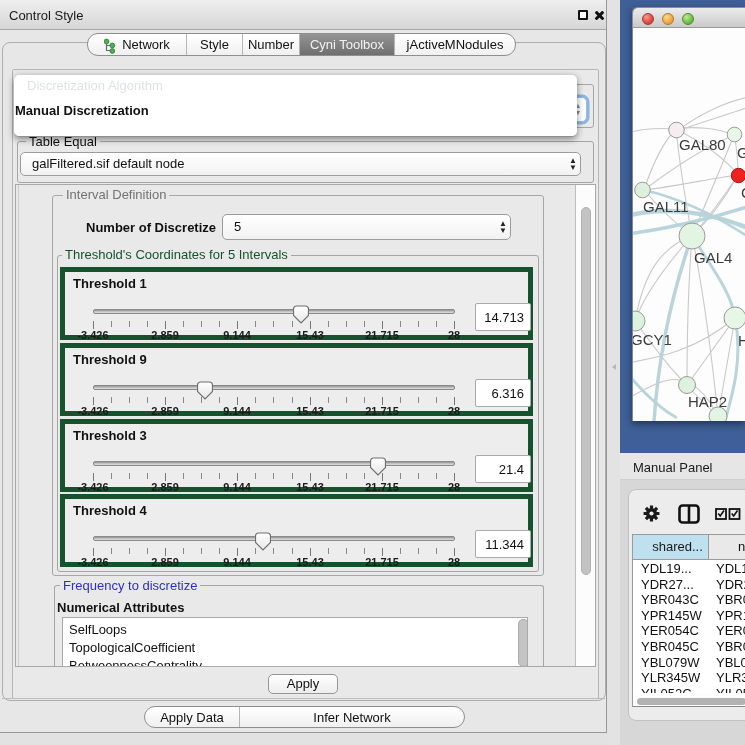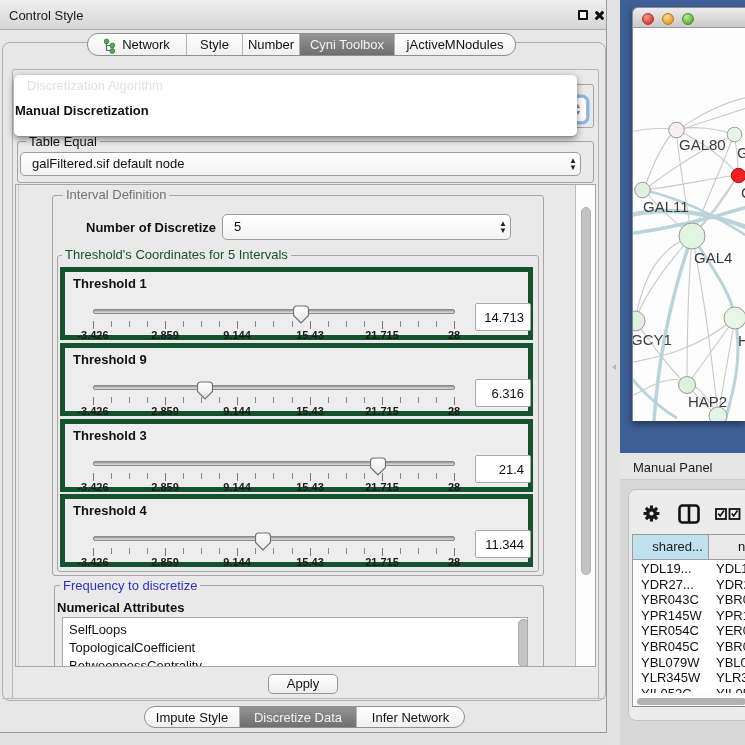--- a/index.html
+++ b/index.html
@@ -176,22 +176,21 @@
     <div class="a" style="left:6px;top:4px">SelfLoops</div>
     <div class="a" style="left:6px;top:22px">TopologicalCoefficient</div>
     <div class="a" style="left:6px;top:40px">BetweennessCentrality</div>
     <div class="a" style="left:455px;top:1px;width:11px;height:48px;background:#c4c4c4;border:1px solid #ababab;border-radius:5px;box-sizing:border-box"></div>
   </div>
 
   <div class="a" style="left:268px;top:674px;width:68px;height:18px;background:linear-gradient(#ffffff,#ededed);border:1px solid #969696;border-radius:5px;text-align:center;line-height:17px">Apply</div>
 
   <div class="a" style="left:2px;top:698px;width:603px;height:1px;background:#bcbcbc"></div>
   <div class="seg" style="left:144px;top:706px;width:319px;height:20px">
-    <div style="width:94px">Impute Style</div>
-    <div class="on" style="width:116px">Discretize Data</div>
+    <div style="width:94px">Apply Data</div>
     <div style="flex:1">Infer Network</div>
   </div>
 </div>
 
 <div class="a" style="left:608px;top:0;width:12px;height:745px;background:#e3e3e3"></div>
 <div class="a" style="left:612px;top:364px;width:0;height:0;border-top:3px solid transparent;border-bottom:3px solid transparent;border-right:4px solid #b6b6b6"></div>
 
 <div class="a" style="left:620px;top:0;width:125px;height:453px;background:#3e5f97"></div>
 
 <div class="a" style="left:632px;top:7px;width:113px;height:414px;box-shadow:0 3px 7px rgba(0,0,0,0.45)">

